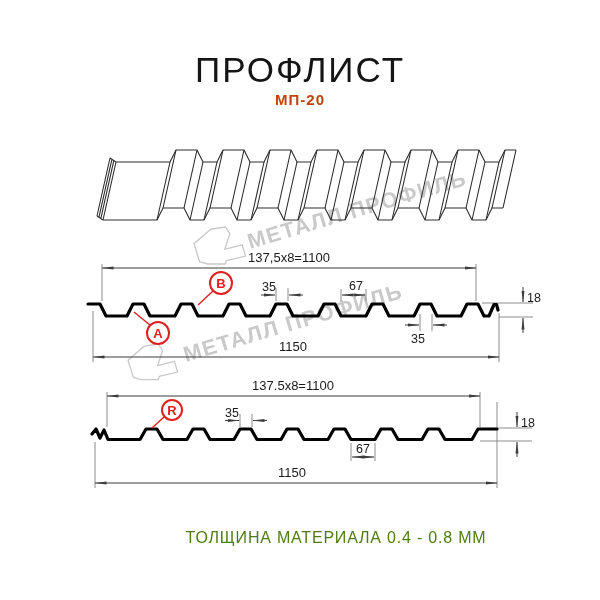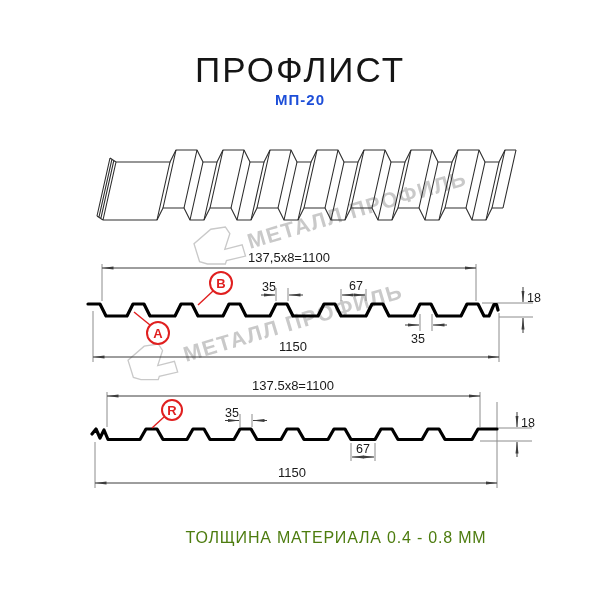--- a/index.html
+++ b/index.html
@@ -1,21 +1,21 @@
 <!DOCTYPE html>
 <html><head>
 <meta charset="utf-8">
 <style>
   html,body{margin:0;padding:0;background:#ffffff;}
   .page{position:relative;width:600px;height:600px;background:#ffffff;overflow:hidden;
         font-family:"Liberation Sans",sans-serif;}
   .title{position:absolute;top:50px;left:0;width:600px;text-align:center;
          font-size:35px;font-weight:400;letter-spacing:2px;color:#151515;}
   .subtitle{position:absolute;top:91px;left:0;width:600px;text-align:center;
-         font-size:15px;font-weight:600;letter-spacing:1px;color:#1d4ed8;}
+         font-size:15px;font-weight:600;letter-spacing:1px;color:#c2410c;}
   .caption{position:absolute;top:529px;left:0;width:592px;text-align:center;
          font-size:16px;font-weight:500;letter-spacing:0.8px;color:#4d7c0f;margin-left:40px;}
   svg{position:absolute;left:0;top:0;}
   .dimtxt{font-size:13px;fill:#1a1a1a;}
   .dimtxt-s{font-size:12.5px;fill:#1a1a1a;}
   .redtxt{font-size:13px;font-weight:bold;}
 </style>
 </head>
 <body>
 

